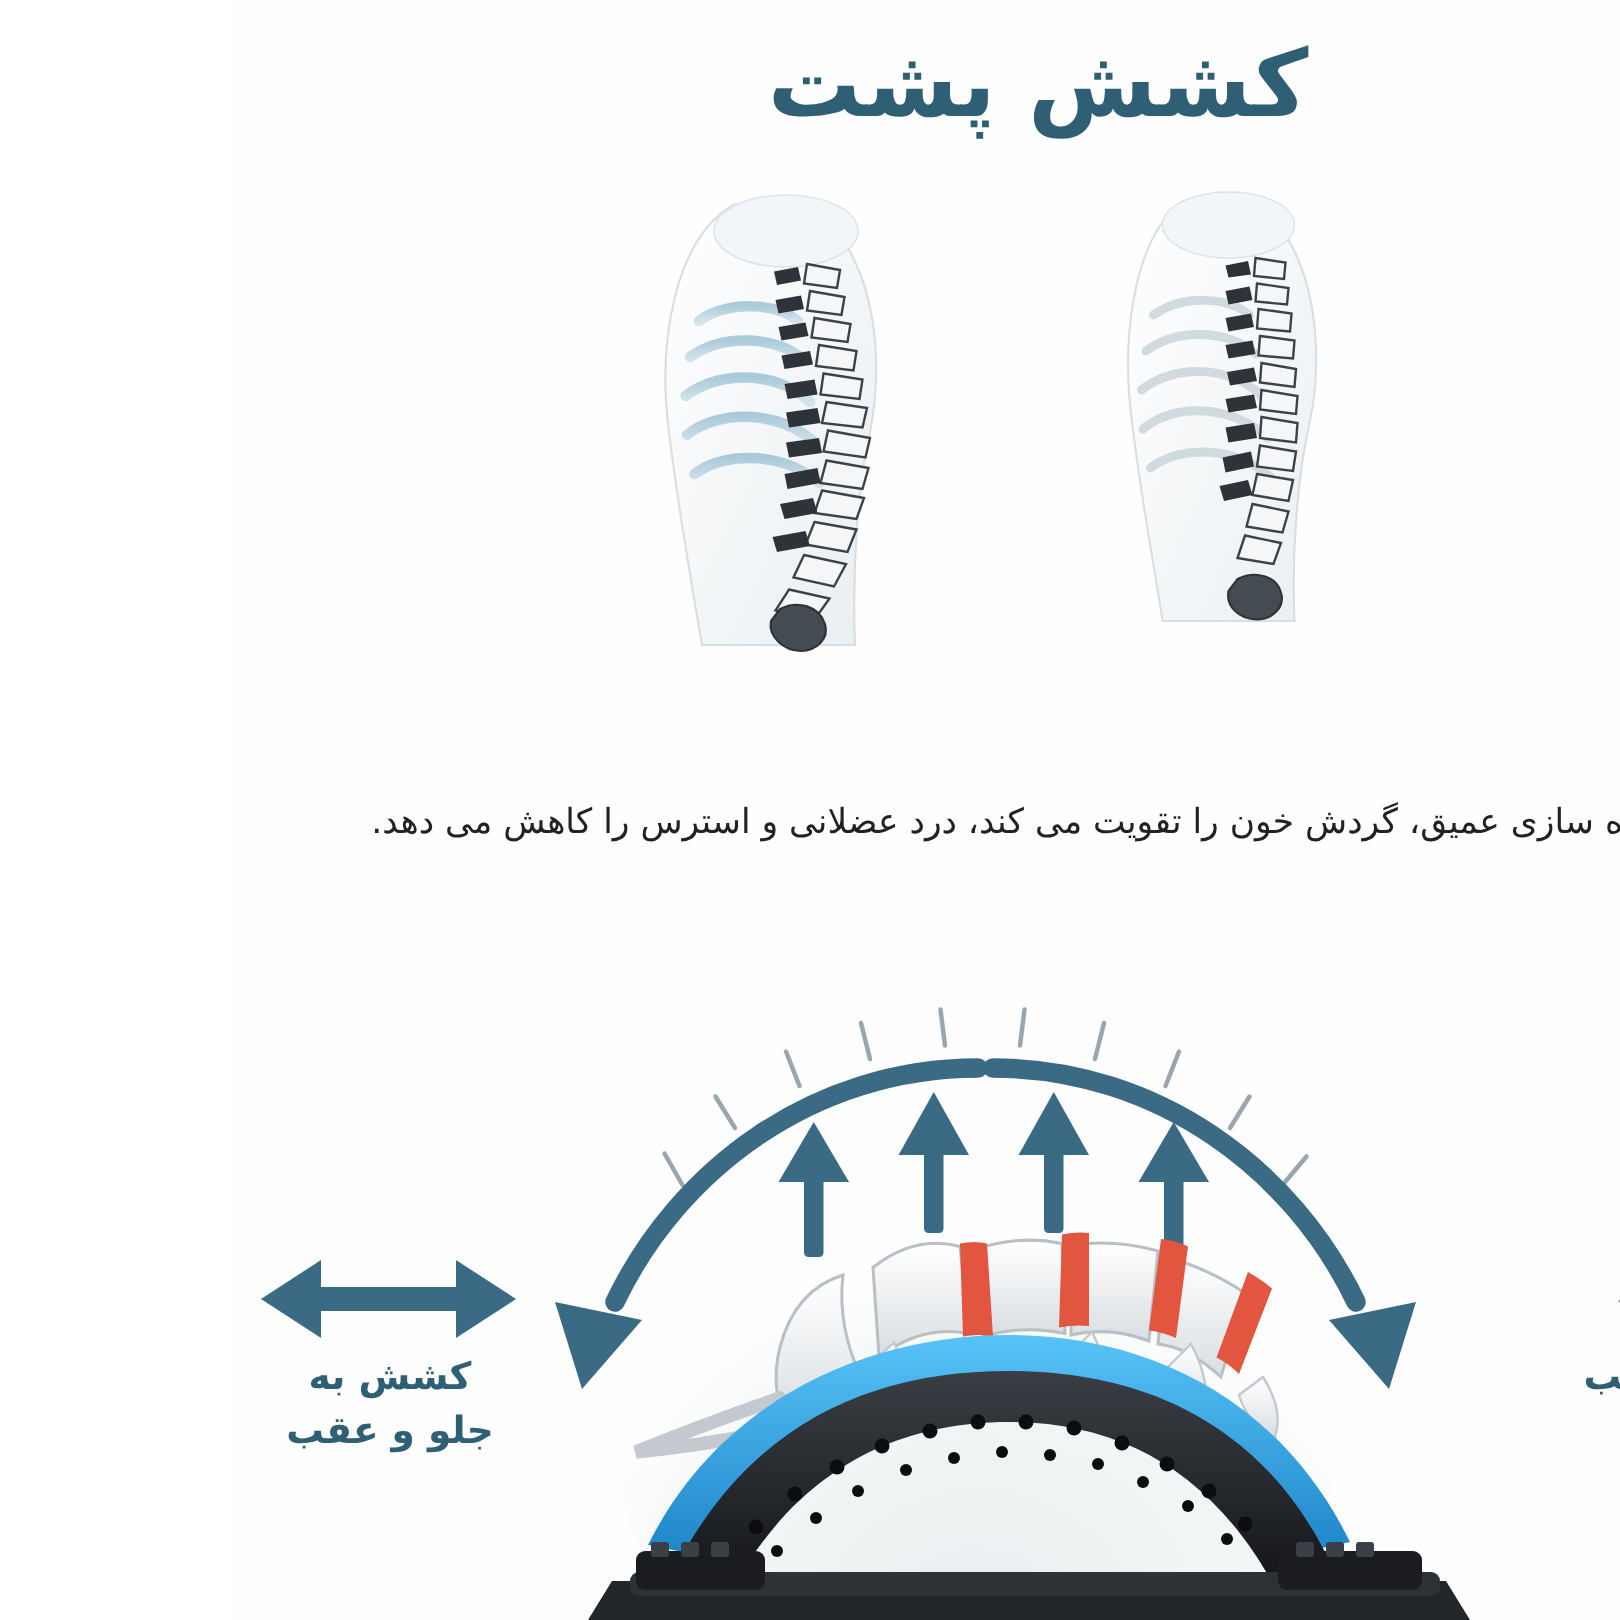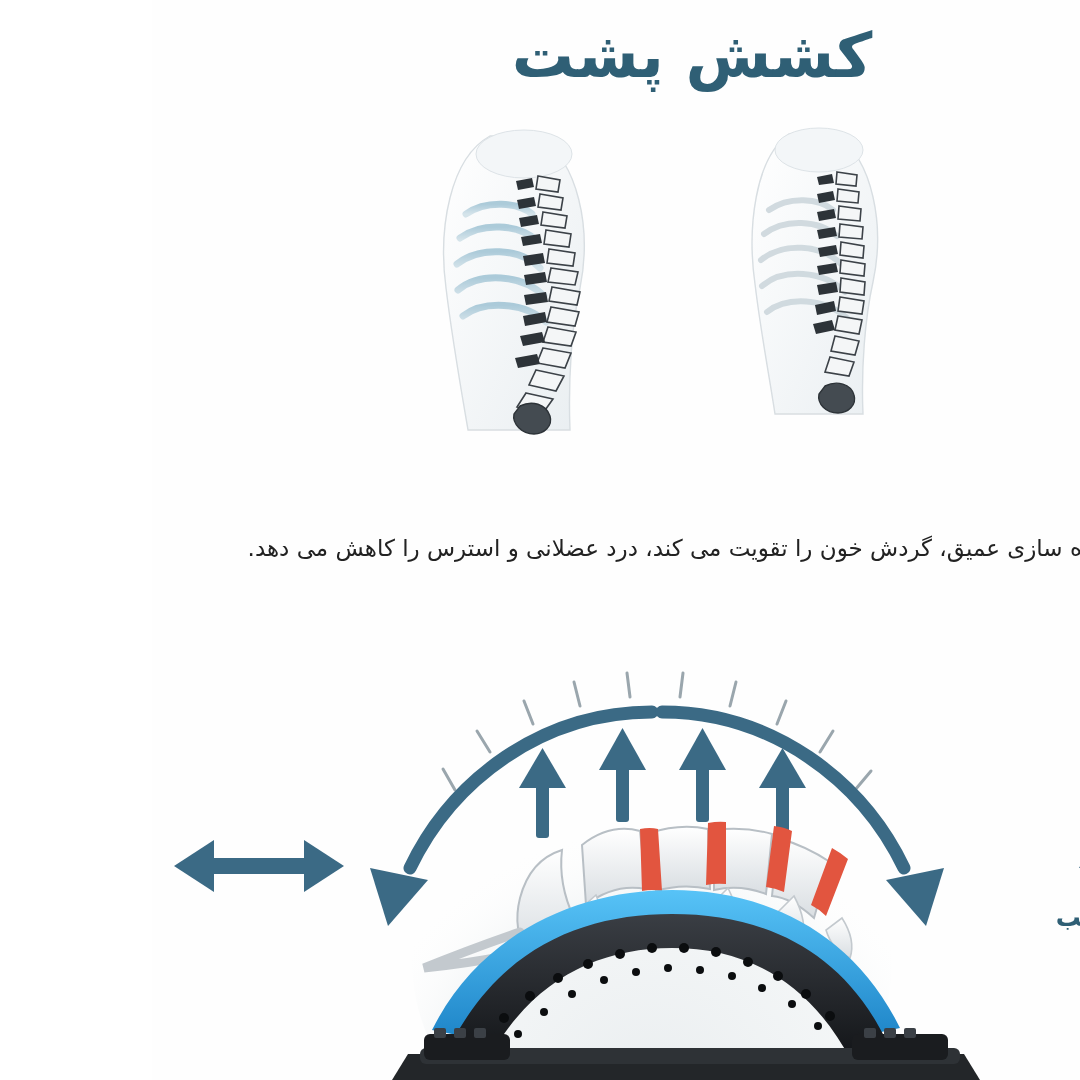--- a/index.html
+++ b/index.html
@@ -373,15 +373,16 @@
           <polygon points="995,196 1019,238 971,238"></polygon>
         </g>
         <g>
           <rect x="1032" y="230" width="14" height="48" rx="3"></rect>
           <polygon points="1039,196 1063,238 1015,238"></polygon>
         </g>
       </g>
     </svg>
   </div>
 
+  <div class="label-left">کشش به جلو و عقب</div>
   <div class="label-right">تقلید از طب سوزنی</div>
 
 </div>
 
 </body></html>

